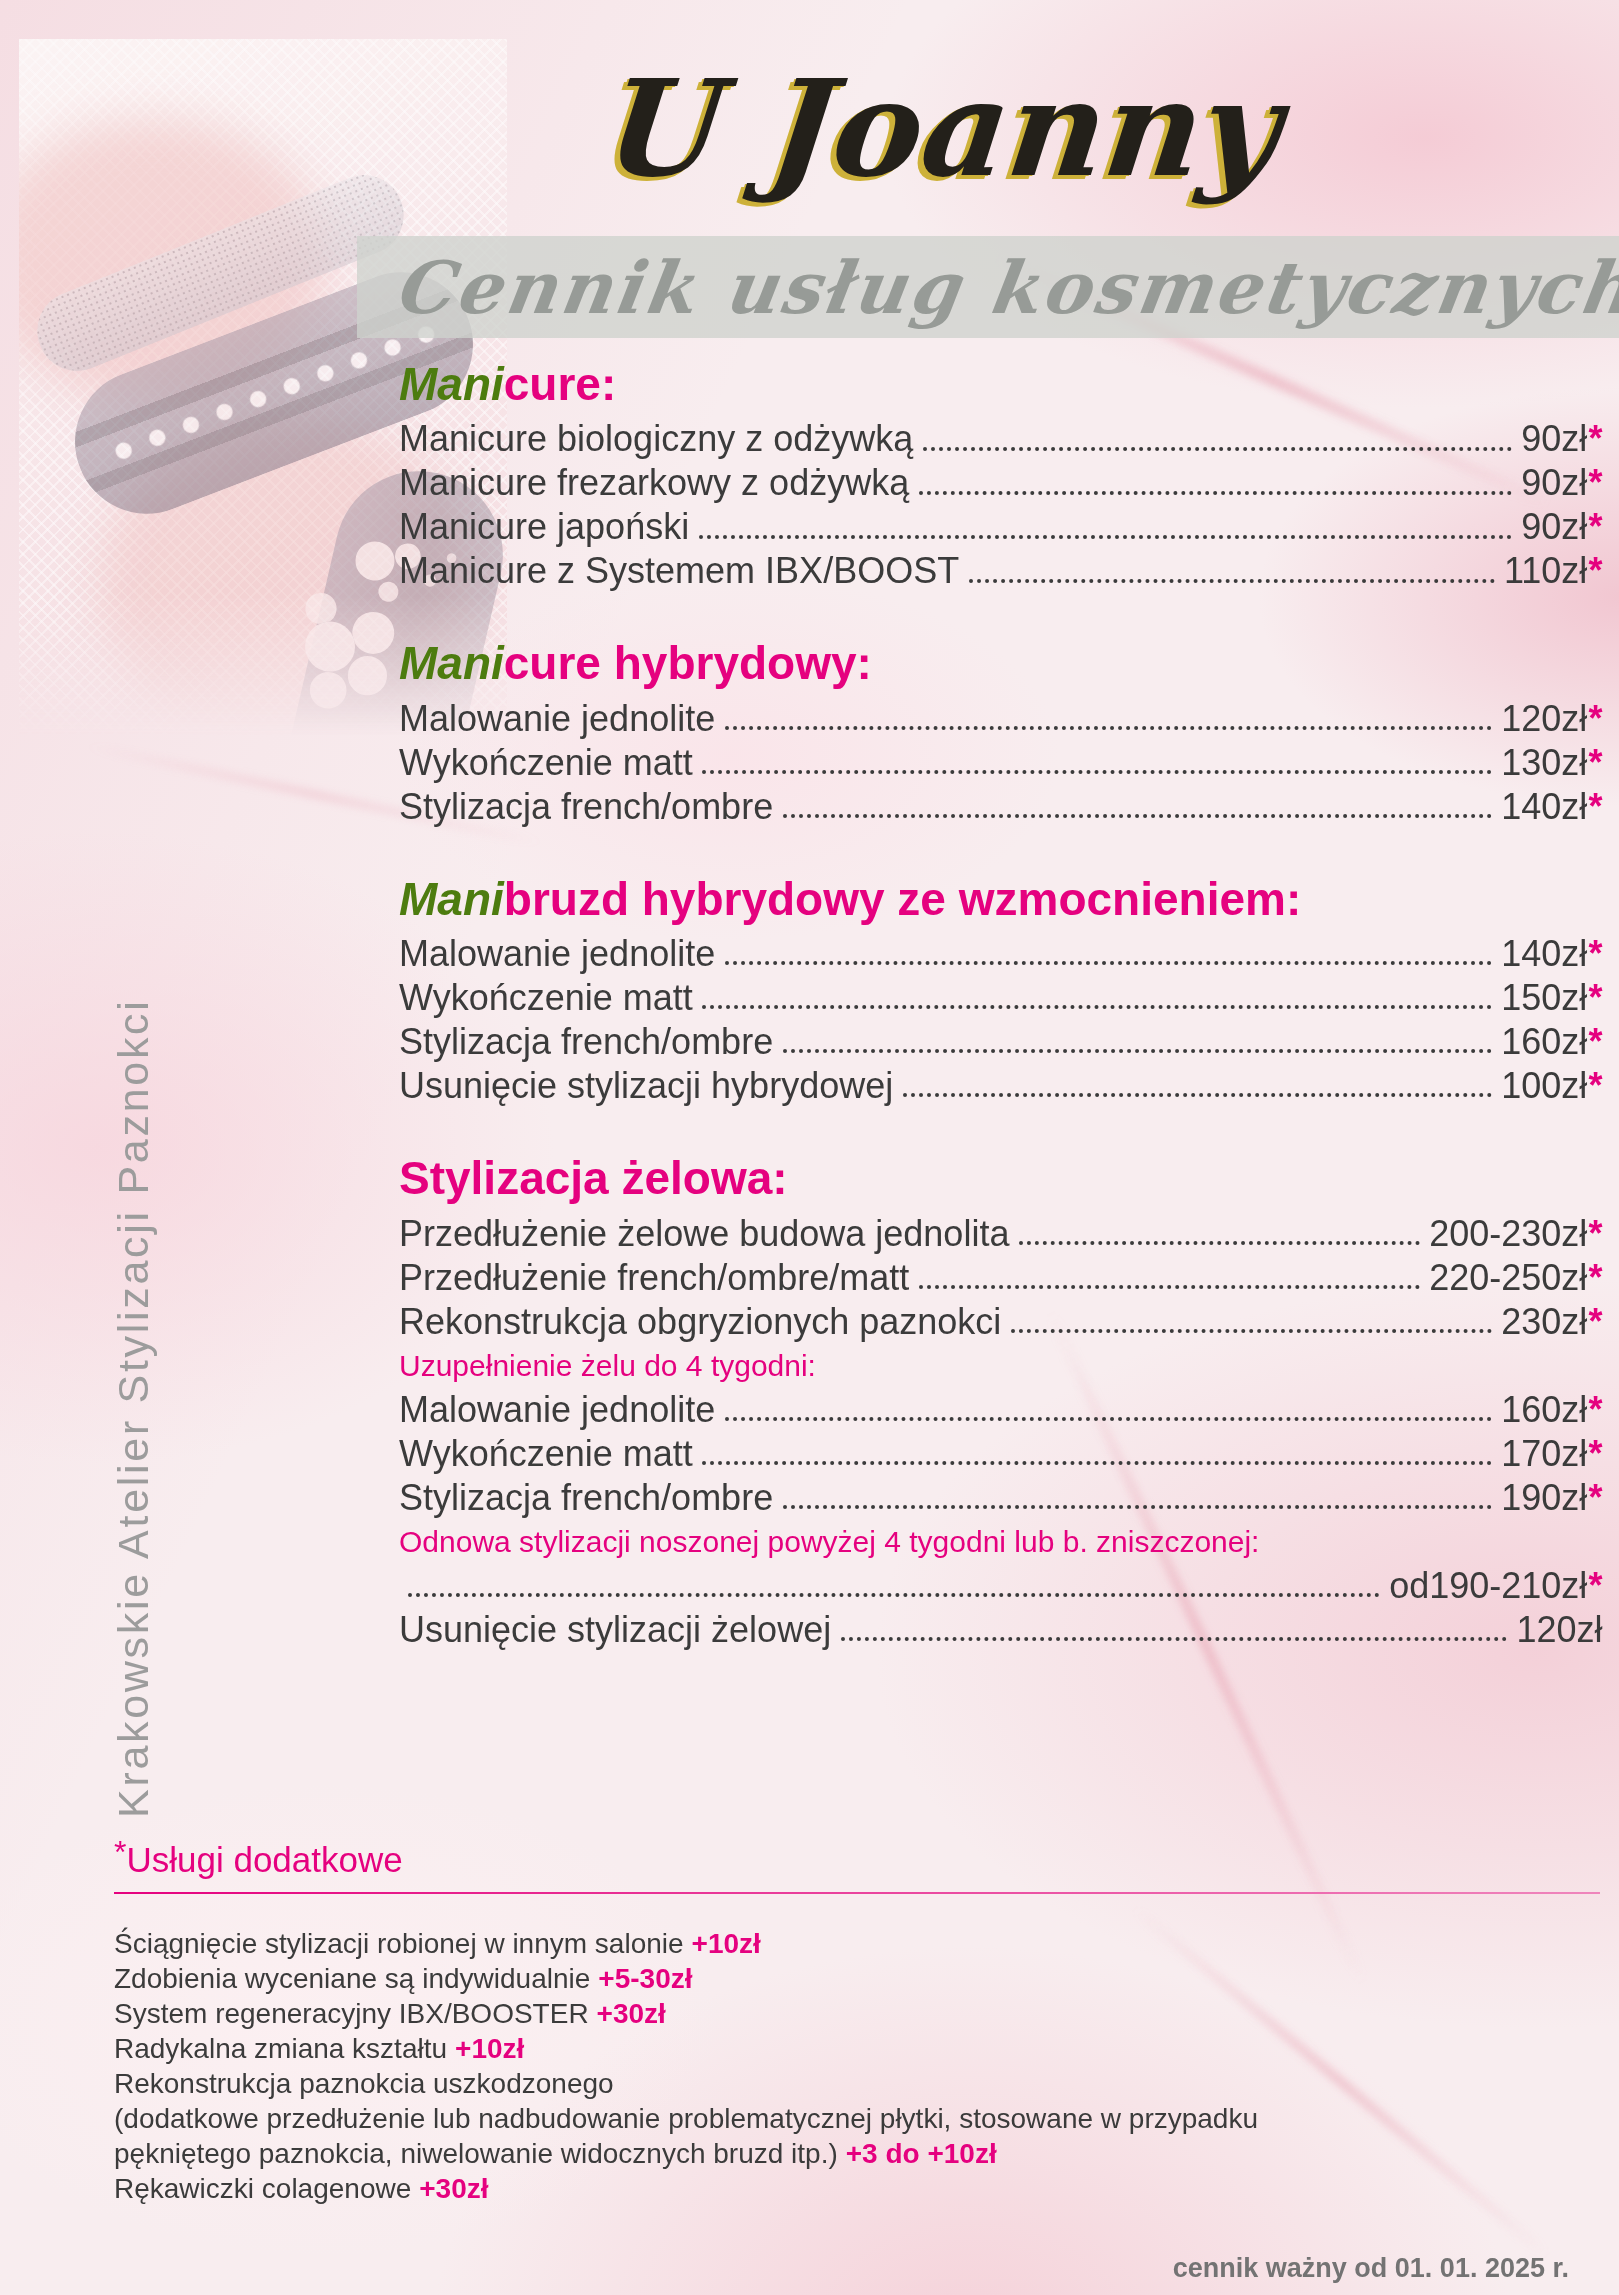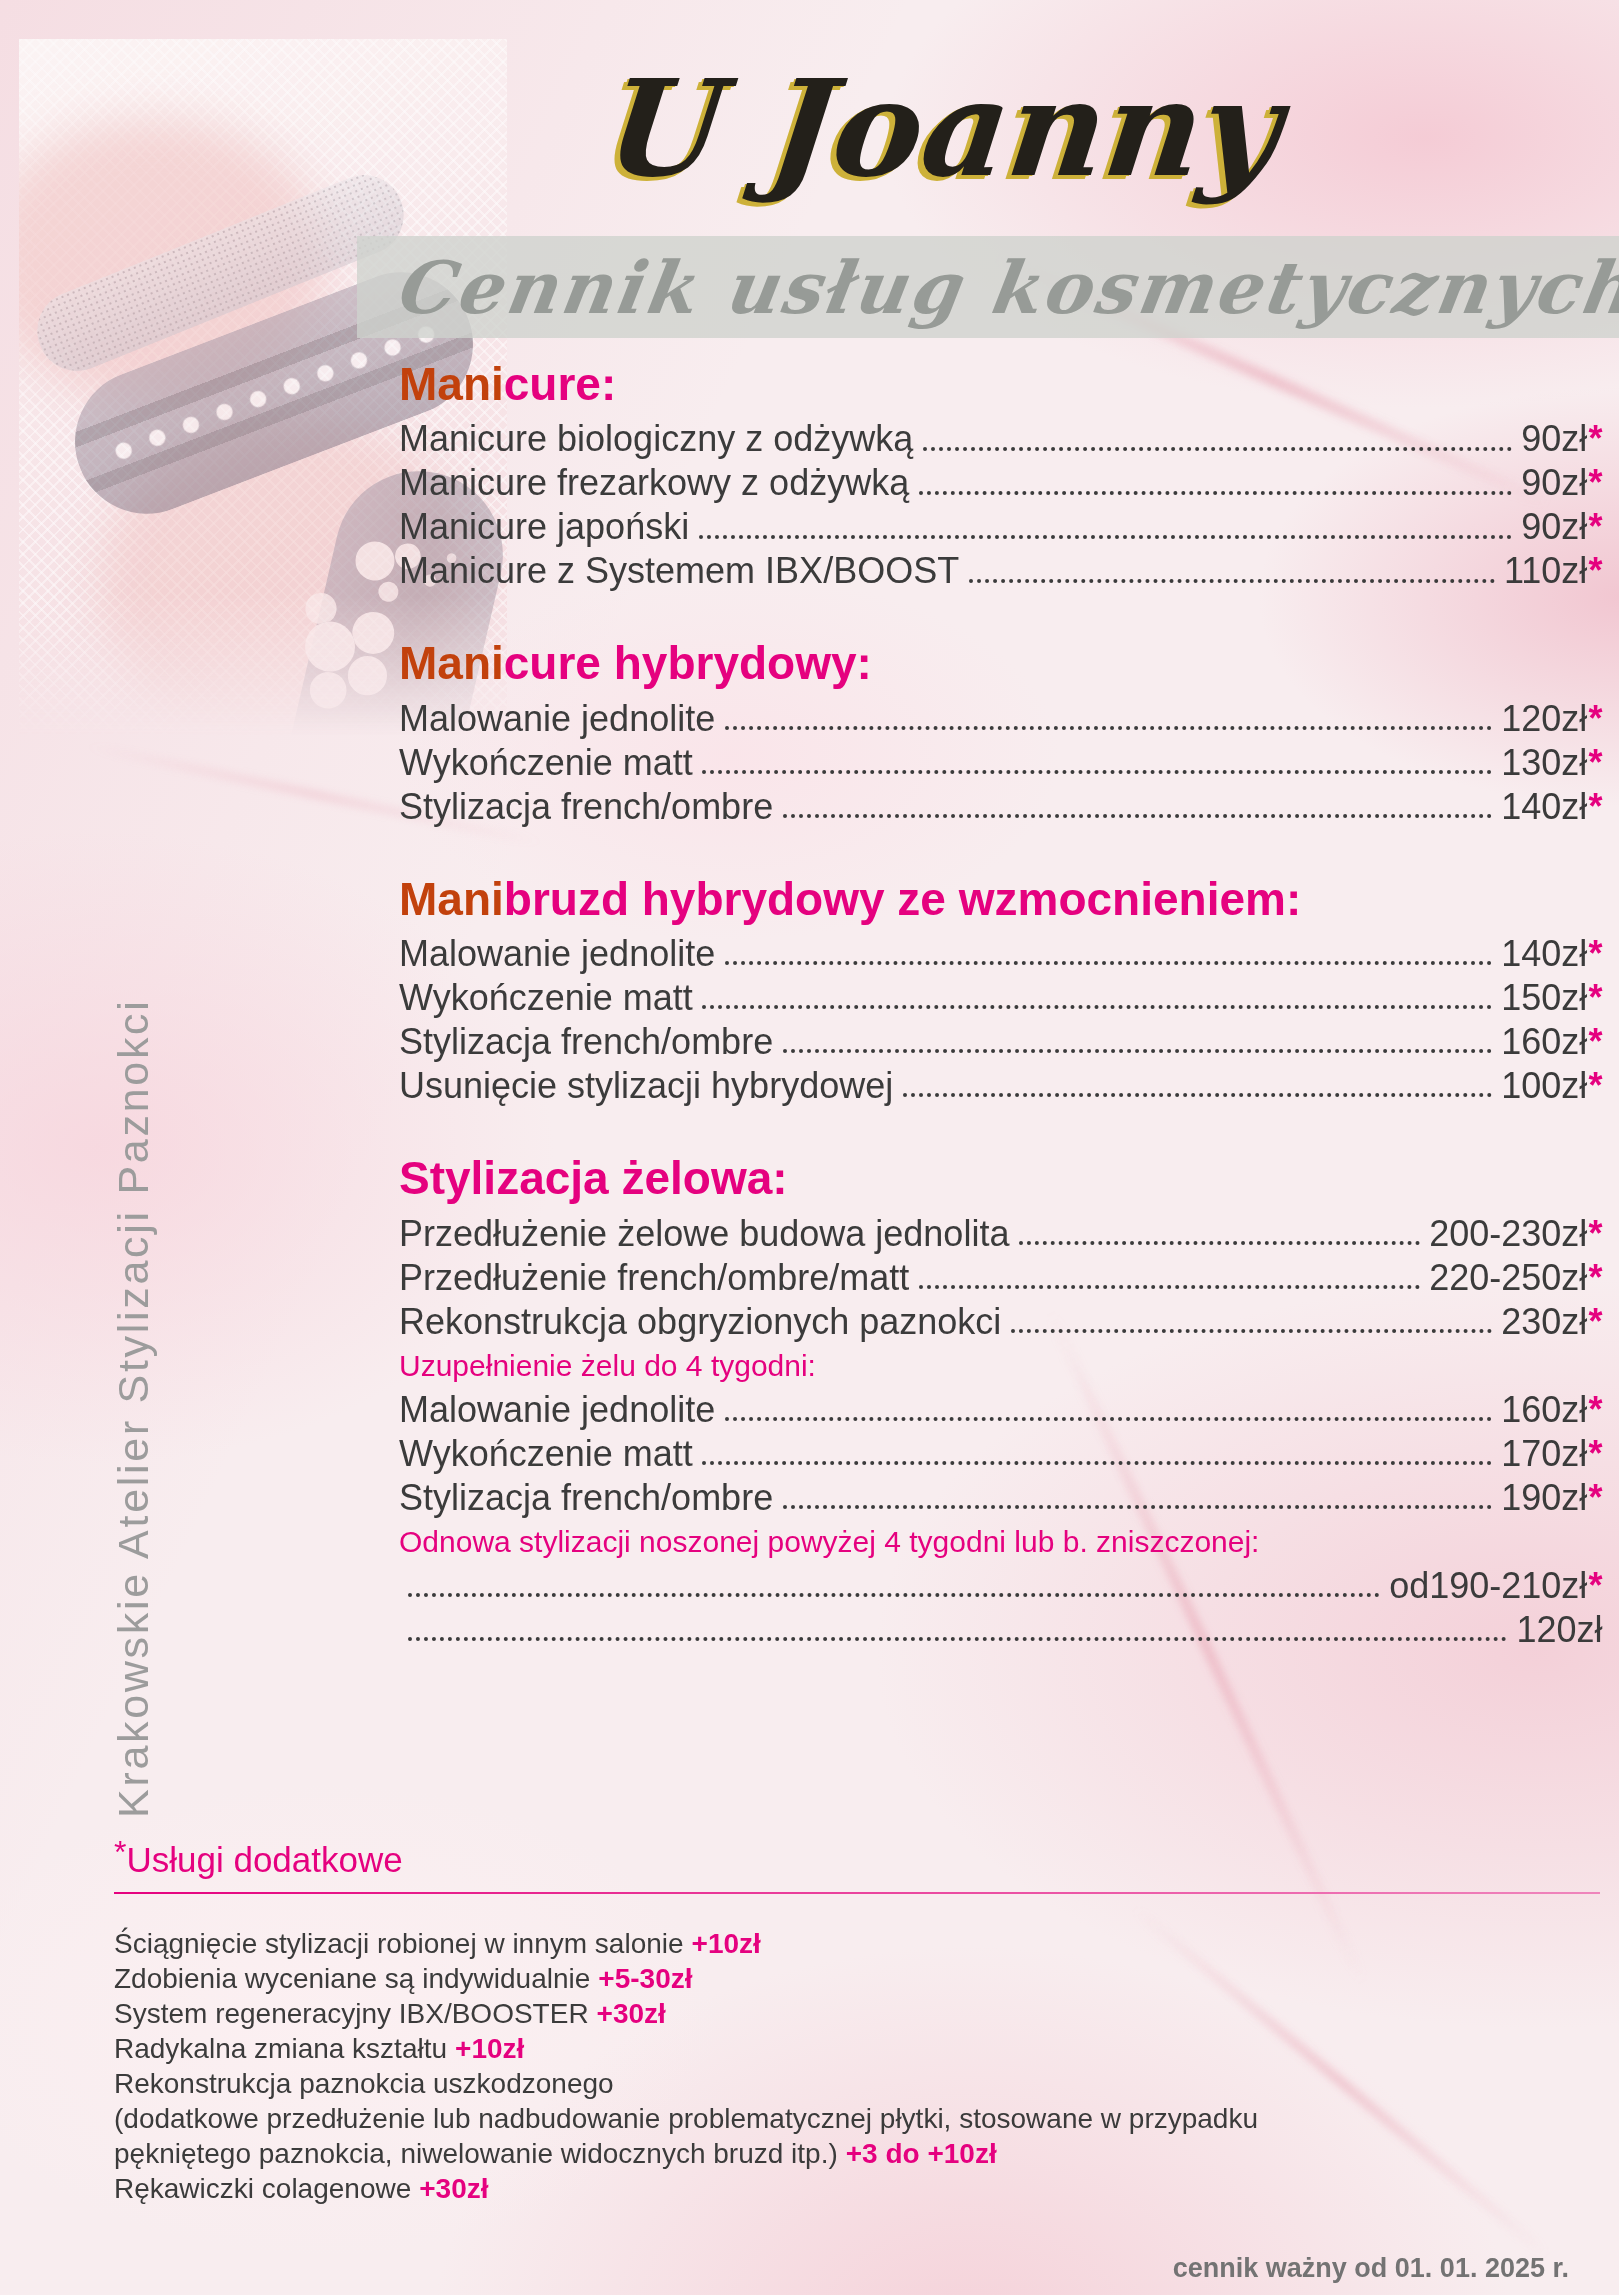--- a/index.html
+++ b/index.html
@@ -100,21 +100,21 @@
     font-size:43px;color:#9c9c9c;letter-spacing:2.7px;white-space:nowrap;
   }
 
   
   .main{position:absolute;left:399px;top:361px;right:17.4px;z-index:4;}
   .section-heading{
     font-size:46px;font-weight:bold;color:#e5017f;line-height:47px;
     margin:47px 0 9.4px 0;letter-spacing:0px;
   }
   .section:first-child .section-heading{margin-top:0;}
-  .section-heading .prefix{color:#c2410c;}
+  .section-heading .prefix{color:#4d7c0f;font-style:italic;}
   .row{display:flex;align-items:baseline;font-size:36px;line-height:44px;color:#3b3b3b;}
   .row .label{white-space:nowrap;}
   .row .leader{flex:1;border-bottom:4px dotted #3b3b3b;align-self:flex-end;margin:0 9.4px 10.7px 9.4px;min-width:20px;}
   .row .price{white-space:nowrap;}
   .row .star{color:#e5017f;font-weight:bold;margin-left:1.3px;}
   .subheading{font-size:30px;line-height:44px;color:#e5017f;}
 
   
   .additional{position:absolute;left:114px;top:1840px;right:20px;z-index:4;}
   .add-heading{font-size:35px;font-weight:normal;color:#e5017f;line-height:40px;margin-bottom:10.7px;}
@@ -274,20 +274,21 @@
         <span class="price">190zł</span>
         <span class="star">*</span>
       </div>
       <div class="subheading">Odnowa stylizacji noszonej powyżej 4 tygodni lub b. zniszczonej:</div>
       <div class="row">
         <span class="leader"></span>
         <span class="price">od190-210zł</span>
         <span class="star">*</span>
       </div>
       <div class="row">
+        <span class="label">Usunięcie stylizacji żelowej</span>
         <span class="leader"></span>
         <span class="price">120zł</span>
       </div>
     </div>
   </div>
 
 <div class="additional">
   <div class="add-heading"><span class="hstar">*</span><span>Usługi dodatkowe</span></div>
   <div class="add-rule"></div>
   <div id="extra-lines">

